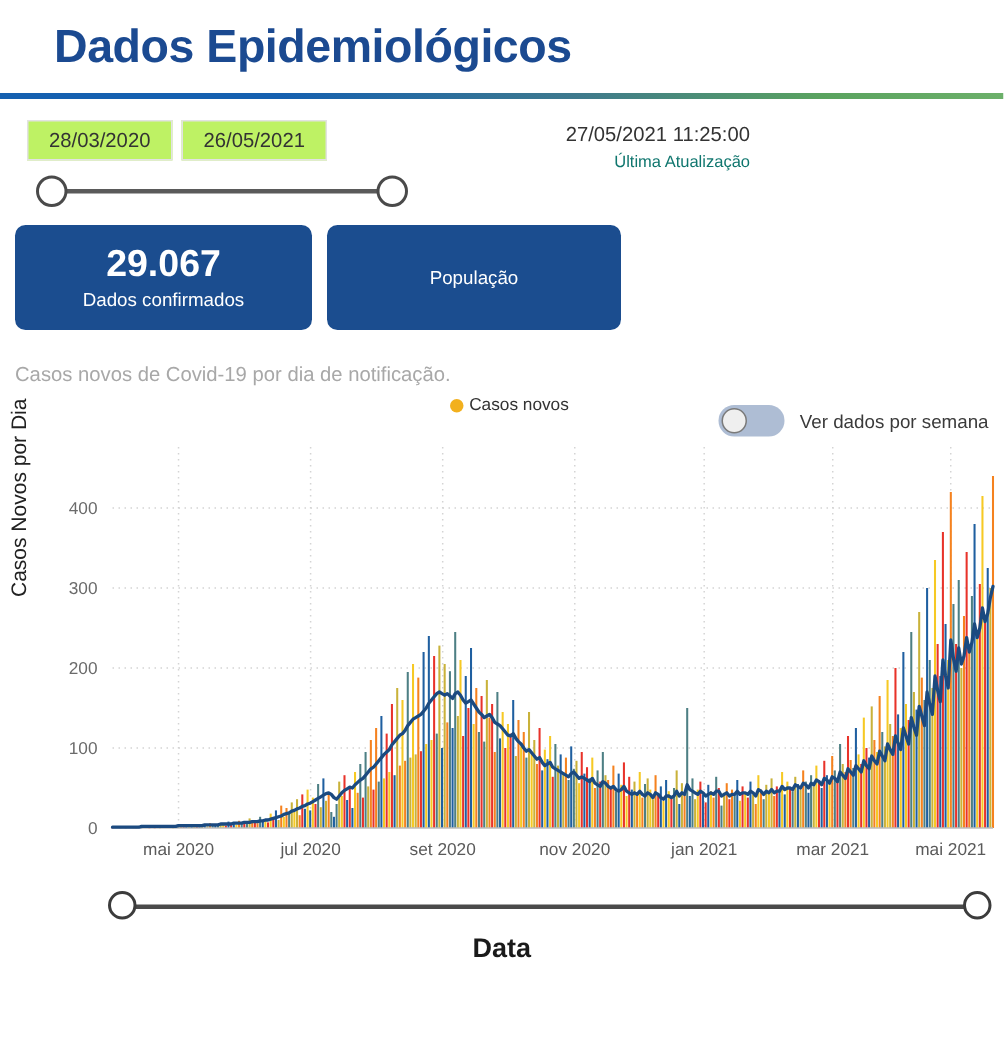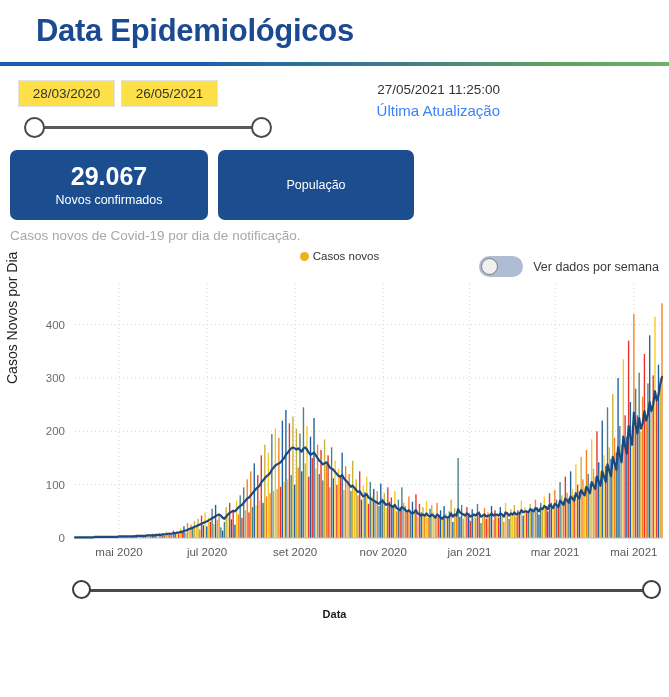--- a/index.html
+++ b/index.html
@@ -19,55 +19,55 @@
   }
   .divider {
     height: 4px; width: 100%;
     background: linear-gradient(to right, #1560b0 0%, #1560b0 28%, #3f7a8c 58%, #5aa35f 82%, #6cb06a 100%);
   }
 
   
   .filter-row { position: relative; height: 84px; }
   .date-boxes { position:absolute; left: 18px; top: 14px; display:flex; gap: 6px; }
   .date-box {
-    border: 1px solid #e2e2e2; background:#fde047;
+    border: 1px solid #e2e2e2; background:#bef264;
     padding: 5px 9px; font-size: 13.5px; color:#333;
     min-width: 97px; text-align:center;
   }
   .range-slider { position:absolute; left: 24px; top: 50px; width: 248px; height: 24px; }
   .range-track {
     position:absolute; left: 14px; right: 14px; top: 10px;
     height: 3px; background:#5a5a5a;
   }
   .range-knob {
     position:absolute; top:1px; width: 21px; height: 21px; border-radius:50%;
     background:#fff; border: 2px solid #4a4a4a;
   }
   .range-knob.left { left: 0px; }
   .range-knob.right { right: 0px; }
 
   .update-block { position:absolute; left: 300px; top: 16px; width: 200px; text-align:right; }
   .update-time { font-size: 13.5px; color:#333; margin-bottom: 5px; }
-  .update-label { font-size: 15px; color:#3b82f6; }
+  .update-label { font-size: 11px; color:#0f766e; }
 
   
   .kpi-row { display:flex; gap: 10px; padding: 0 10px; height: 70px; }
   .kpi-card {
     background: #1b4d8f; border-radius: 7px; color:#fff;
     display:flex; flex-direction:column; align-items:center; justify-content:center;
     text-align:center; padding: 6px 8px;
   }
   .kpi-card.c1 { width: 198px; }
   .kpi-card.c2 { width: 205px; }
   .kpi-card.c3 { width: 196px; }
   .kpi-value { font-size: 25px; font-weight: bold; line-height: 1.05; margin-bottom: 4px; }
   .kpi-label { font-size: 12.5px; line-height: 1.18; font-weight: normal; }
 
   
-  .chart-block { position:relative; margin-top: 8px; }
+  .chart-block { position:relative; margin-top: 22px; }
   .chart-desc { font-size: 13.5px; color:#a8a8a8; padding-left: 10px; }
   .legend-row {
     display:flex; align-items:center; padding-left: 10px; margin-top: 7px; height: 20px; flex-direction: column;
   }
   .legend-item { display:flex; align-items:center; font-size: 11.5px; color:#333; }
   .legend-dot { width: 9px; height: 9px; border-radius:50%; background:#f2b01e; margin-right: 4px; }
   .legend-line { width: 34px; height: 3px; background:#1b4a80; margin: 0 7px 0 12px; }
 
   .toggle-wrap { position:absolute; right: 10px; top: 28px; display:flex; align-items:center; }
   .toggle {
@@ -92,30 +92,30 @@
 
   .x-slider { position: relative; height: 26px; margin-top: 2px; }
   .x-track { position:absolute; left: 86px; right: 22px; top: 11px; height: 3px; background:#4a4a4a; }
   .x-knob {
     position:absolute; top: 2px; width: 19px; height: 19px; border-radius: 50%;
     background:#fff; border: 2px solid #3c3c3c;
   }
   .x-knob.left { left: 72px; }
   .x-knob.right { right: 8px; }
   .x-axis-title {
-    text-align:center; font-size: 11px; font-weight:bold; color:#1a1a1a; margin-top: 4px;
+    text-align:center; font-size: 18px; font-weight:bold; color:#1a1a1a; margin-top: 4px;
   }
 </style>
 </head>
 <body>
 
 <div class="page">
 
   <div class="header">
-    <div class="header-title">Data Epidemiológicos</div>
+    <div class="header-title">Dados Epidemiológicos</div>
   </div>
   <div class="divider"></div>
 
   <div class="filter-row">
     <div class="date-boxes">
       <div class="date-box">28/03/2020</div>
       <div class="date-box">26/05/2021</div>
     </div>
     <div class="range-slider">
       <div class="range-track"></div>
@@ -124,21 +124,21 @@
     </div>
     <div class="update-block">
       <div class="update-time">27/05/2021 11:25:00</div>
       <div class="update-label">Última Atualização</div>
     </div>
   </div>
 
   <div class="kpi-row">
     <div class="kpi-card c1">
       <div class="kpi-value">29.067</div>
-      <div class="kpi-label">Novos confirmados</div>
+      <div class="kpi-label">Dados confirmados</div>
     </div>
     <div class="kpi-card c3">
       <div class="kpi-label">População</div>
     </div>
   </div>
 
   <div class="chart-block">
     <div class="chart-desc">Casos novos de Covid-19 por dia de notificação.</div>
 
     <div class="legend-row">

